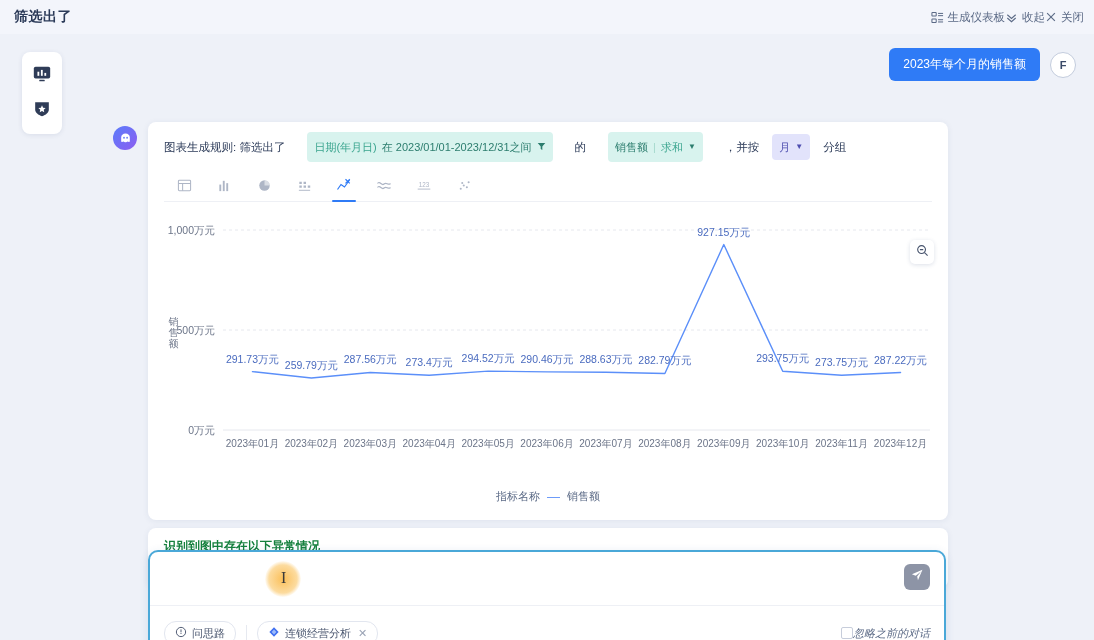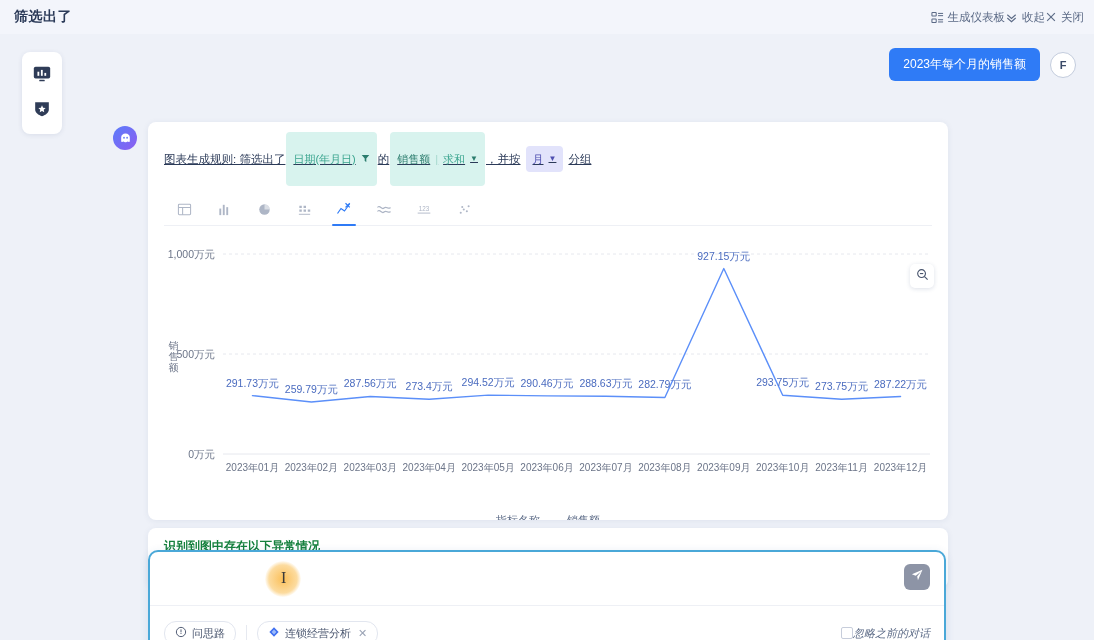--- a/index.html
+++ b/index.html
@@ -84,28 +84,27 @@
   }
   .card-2 .t { font-size: 12px; color: #15803d; font-weight: bold; }
 
   .para {
     margin: 16px 16px 0 16px;
     font-size: 11.5px; color: #2b3a58; line-height: 1.5;
   }
   .rule-line {
     margin: 10px 16px 0 16px;
     font-size: 11.5px; color: #2b3a58;
-    display: flex; align-items: center; flex-wrap: wrap; gap: 0;
+    display: flex; align-items: center; flex-wrap: wrap; gap: 8px;
     line-height: 20px;
-    text-decoration: underline;
   }
   .chip {
     display: inline-flex; align-items: flex-end; gap: 5px;
     background: #d8f3ee; color: #2c7d6e;
-    border-radius: 4px; padding: 17px 7px; margin: 0 1px;
+    border-radius: 4px; padding: 5px 7px; margin: 0 14px;
     font-size: 11px; white-space: nowrap; cursor: pointer;
   }
   .chip .lbl-muted { color: #3ba58f; }
   .chip .sep { color: #a5d8cd; }
   .chip-purple {
     display: inline-flex; align-items: center; gap: 5px;
     background: #e2e3fb; color: #4e4fb0;
     border-radius: 4px; padding: 3px 7px; margin: 0 5px;
     font-size: 11px; white-space: nowrap; cursor: pointer;
   }
@@ -284,20 +283,21 @@
       </svg>
     </div>
 
     <div class="card">
 
 
       <div class="rule-line">
         <span>图表生成规则: 筛选出了</span>
         <span class="chip">
           <span class="lbl-muted">日期(年月日)</span>
+          <span>在 2023/01/01-2023/12/31之间</span>
           <span>
             <svg width="9" height="9" viewBox="0 0 10 10">
                 <polygon points="0.8,1 9.2,1 5.9,5 5.9,9 4.1,7.8 4.1,5" fill="#2c7d6e"></polygon>
               </svg>
           </span>
         </span>
         <span>的</span>
         <span class="chip">
           <span>销售额</span>
           <span class="sep">|</span>

